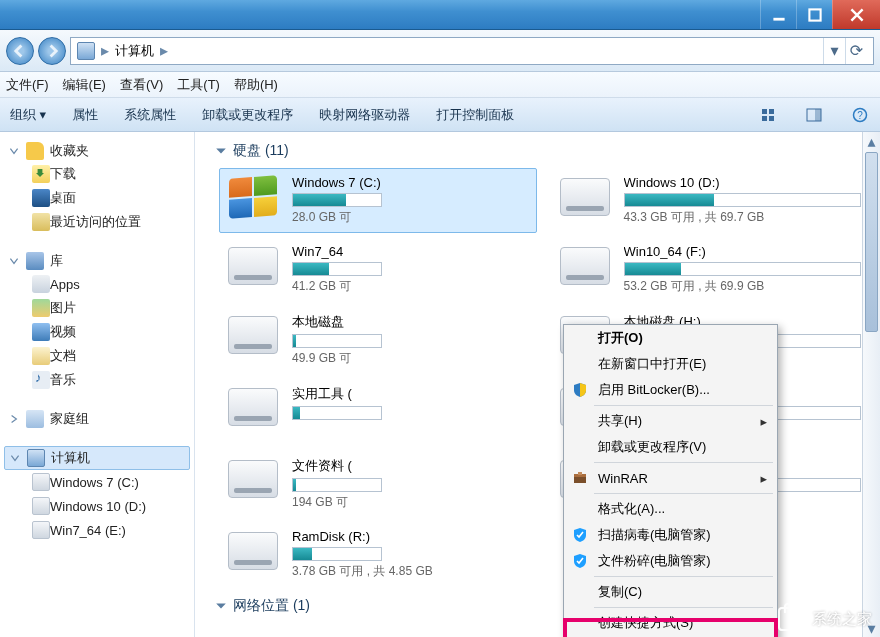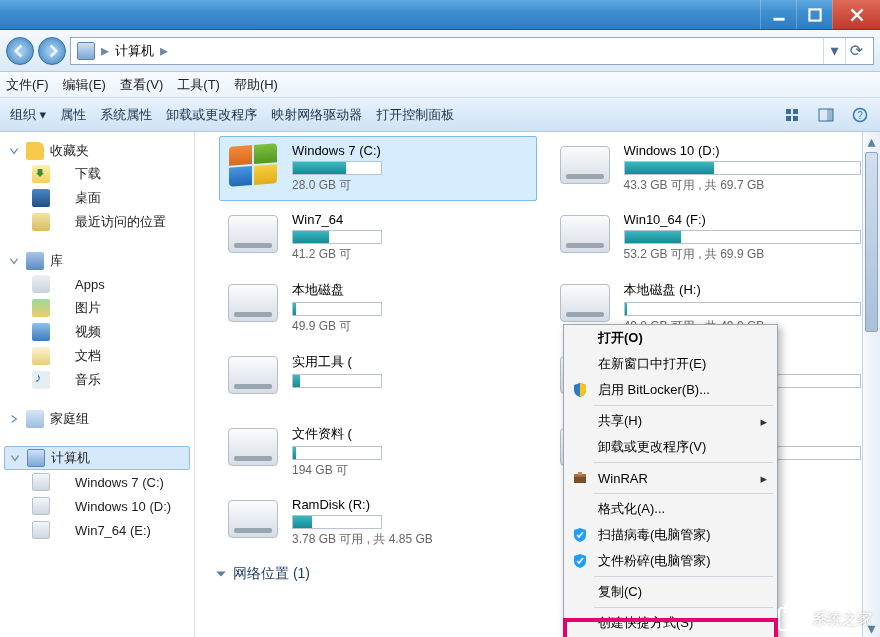--- a/index.html
+++ b/index.html
@@ -20,34 +20,34 @@
 .addrbar .sep { color: #6a8aab; }
 .comp-ic { width: 18px; height: 18px; background: linear-gradient(#cfe1f4, #7aa8d6); border: 1px solid #5d86b1; border-radius: 2px; position: relative; }
 .addr-tail { display: flex; margin-left: auto; }
 .addr-tail .mini { width: 22px; height: 26px; border-left: 1px solid #cddbe9; display: flex; align-items: center; justify-content: center; color: #4d6b8a; }
 .searchbar { width: 210px; height: 28px; background: #fff; border: 1px solid #8fa9c4; display: flex; align-items: center; justify-content: space-between; padding: 0 6px; color: #888; font-size: 13px; }
 
 
 .menubar { height: 26px; background: linear-gradient(#f7fbff, #ebf3fb); border-bottom: 1px solid #cfdcea; display: flex; align-items: center; padding: 0 6px; gap: 14px; font-size: 13px; color: #222; }
 
 
-.toolbar { height: 34px; background: linear-gradient(#e8f2fc, #cfe2f4); border-bottom: 1px solid #b3c8de; display: flex; align-items: center; padding: 0 10px; gap: 14px; font-size: 13px; color: #17324d; }
+.toolbar { height: 34px; background: linear-gradient(#e8f2fc, #cfe2f4); border-bottom: 1px solid #b3c8de; display: flex; align-items: center; padding: 0 10px; gap: 26px; font-size: 13px; color: #17324d; }
 .toolbar .spacer { flex: 1; }
 .tool-ic { width: 20px; height: 20px; display: flex; align-items: center; justify-content: center; color: #3a6b9c; }
 .tool-ic svg { width: 16px; height: 16px; }
 
 
 .body { display: flex; height: calc(637px - 30px - 42px - 26px - 34px); }
 
 
 .sidebar { width: 195px; background: #fff; border-right: 1px solid #d9e3ee; padding: 8px 4px; overflow: hidden; font-size: 13px; color: #222; }
 .tree-group { margin-bottom: 16px; }
 .tree-head { display: flex; align-items: center; gap: 6px; padding: 2px 4px; }
 .tree-head .tg { width: 12px; height: 12px; color: #6a8aab; }
-.tree-item { display: flex; align-items: center; gap: 25px; padding: 3px 4px 3px 28px; }
+.tree-item { display: flex; align-items: center; gap: 0; padding: 3px 4px 3px 28px; }
 .ic16 { width: 18px; height: 18px; flex-shrink: 0; }
 .ic-fav { background: #f6c94a; border-radius: 2px 6px 2px 2px; }
 .ic-dl { background: linear-gradient(#fff0a8, #f3d05a); border-radius: 2px; position: relative; }
 .ic-dl::after { content: ""; position: absolute; left: 4px; top: 4px; width: 8px; height: 8px; background: #3a8b3a; clip-path: polygon(20% 0, 80% 0, 80% 50%, 100% 50%, 50% 100%, 0 50%, 20% 50%); }
 .ic-desk { background: linear-gradient(#4a86c7, #1d4f83); border-radius: 2px; }
 .ic-rec { background: linear-gradient(#f1e2a6, #d9bd5c); border-radius: 2px; }
 .ic-lib { background: linear-gradient(#a8c5e8, #5a8cc0); border-radius: 2px; }
 .ic-apps { background: linear-gradient(#eef1f4, #c8d2de); border-radius: 3px; }
 .ic-video { background: linear-gradient(#8fbff0, #3e7cb8); border-radius: 2px; }
 .ic-pic { background: linear-gradient(#9fd89a, #eecb6e); border-radius: 2px; }
@@ -267,20 +267,26 @@
           <span>Windows 10 (D:)</span>
         </div>
       <div class="tree-item">
           <span class="ic16 ic-drv"></span>
           <span>Win7_64 (E:)</span>
         </div>
     </div>
   </div>
 
   <div class="main">
+    <div class="section-head">
+      <svg class="tg" viewBox="0 0 10 10">
+          <path d="M1 3 L5 7 L9 3" fill="currentColor"></path>
+        </svg>
+      <span>硬盘 (11)</span>
+    </div>
 
     <div class="drive-grid" id="drives">
         <div class="drive sel">
           <div class="dicon">
             <div class="winflag">
               <span></span>
               <span></span>
               <span></span>
               <span></span>
             </div>

